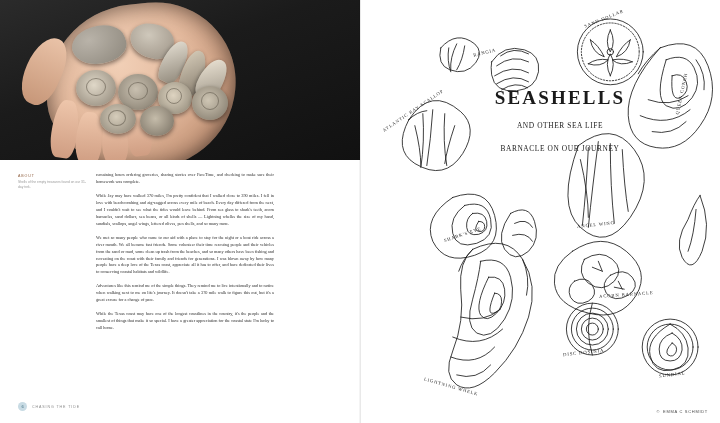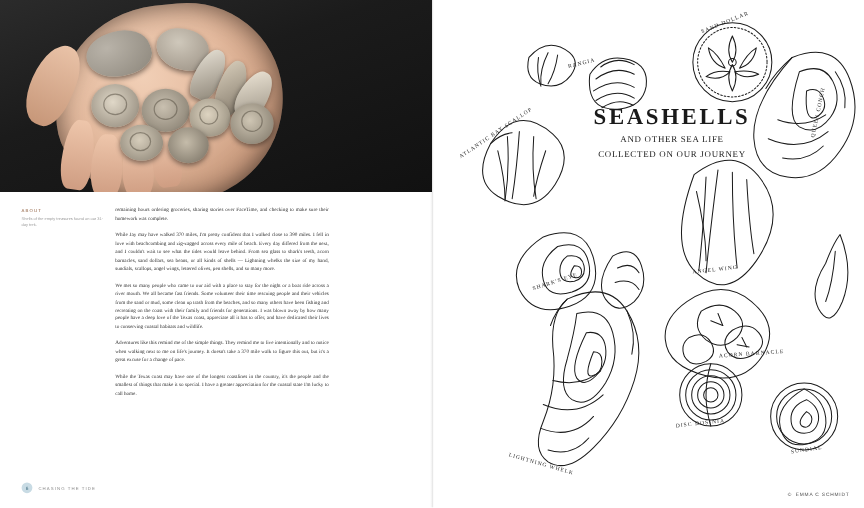--- a/index.html
+++ b/index.html
@@ -160,21 +160,21 @@
     font-size: 19px;
     letter-spacing: 2.2px;
     color: #1a1a1a;
     line-height: 1;
   }
   .title-sub1, .title-sub2 {
     font-family: "Liberation Serif", serif;
     font-size: 7.4px;
     letter-spacing: .6px;
     color: #1a1a1a;
-    margin-top: 4px;
+    margin-top: 14px;
   }
   .lbl {
     position: absolute;
     font-family: "Liberation Serif", serif;
     font-size: 4.6px;
     letter-spacing: .9px;
     color: #1e1e1e;
     white-space: nowrap;
   }
   .credit {
@@ -345,21 +345,21 @@
         <path d="M162 260 q8 18 4 36"></path>
 
         <path d="M340 196 q12 30 2 56 q-10 24 -20 6 q-8 -16 6 -38 q6 -16 12 -24z"></path>
         <path d="M336 210 q-2 26 -8 42"></path>
       </g>
     </svg>
 
     <div class="titleblock">
       <div class="title-main">SEASHELLS</div>
       <div class="title-sub1">AND OTHER SEA LIFE</div>
-      <div class="title-sub2">COLLECTED ON OUR JOURNEY</div>
+      <div class="title-sub2">BARNACLE ON OUR JOURNEY</div>
     </div>
 
     <div class="lbl" style="left:222px; top:16px; transform: rotate(-22deg);">SAND DOLLAR</div>
     <div class="lbl" style="left:112px; top:50px; transform: rotate(-14deg);">RANGIA</div>
     <div class="lbl" style="left:16px; top:108px; transform: rotate(-34deg);">ATLANTIC BAY SCALLOP</div>
     <div class="lbl" style="left:316px; top:112px; transform: rotate(-78deg); transform-origin: left center;">QUEEN CONCH</div>
     <div class="lbl" style="left:216px; top:222px; transform: rotate(-6deg);">ANGEL WING</div>
     <div class="lbl" style="left:82px; top:232px; transform: rotate(-18deg);">SHARK'S EYE</div>
     <div class="lbl" style="left:238px; top:292px; transform: rotate(-4deg);">ACORN BARNACLE</div>
     <div class="lbl" style="left:202px; top:350px; transform: rotate(-6deg);">DISC DOSINIA</div>

